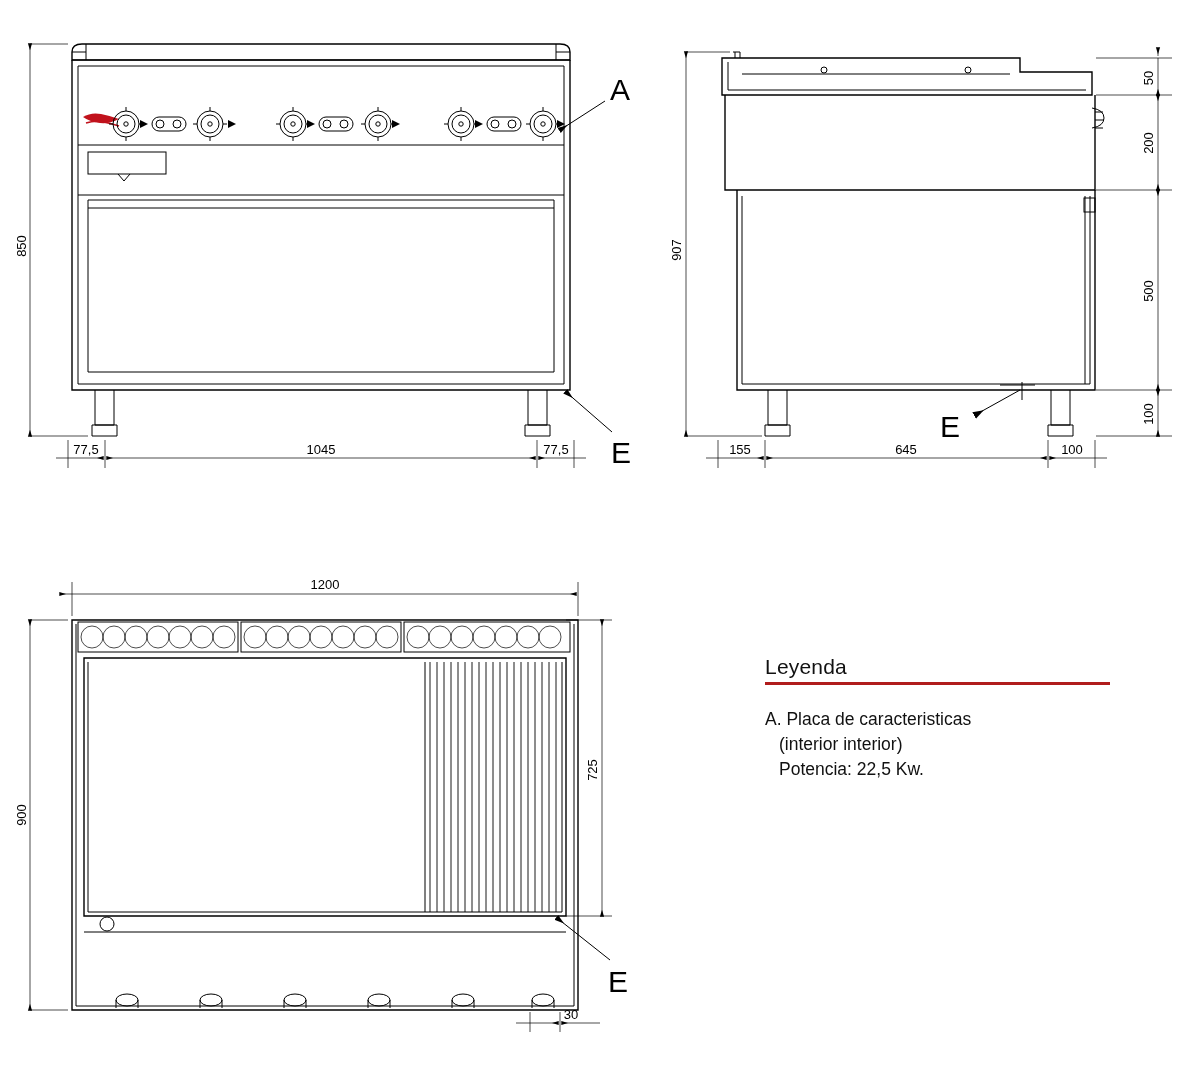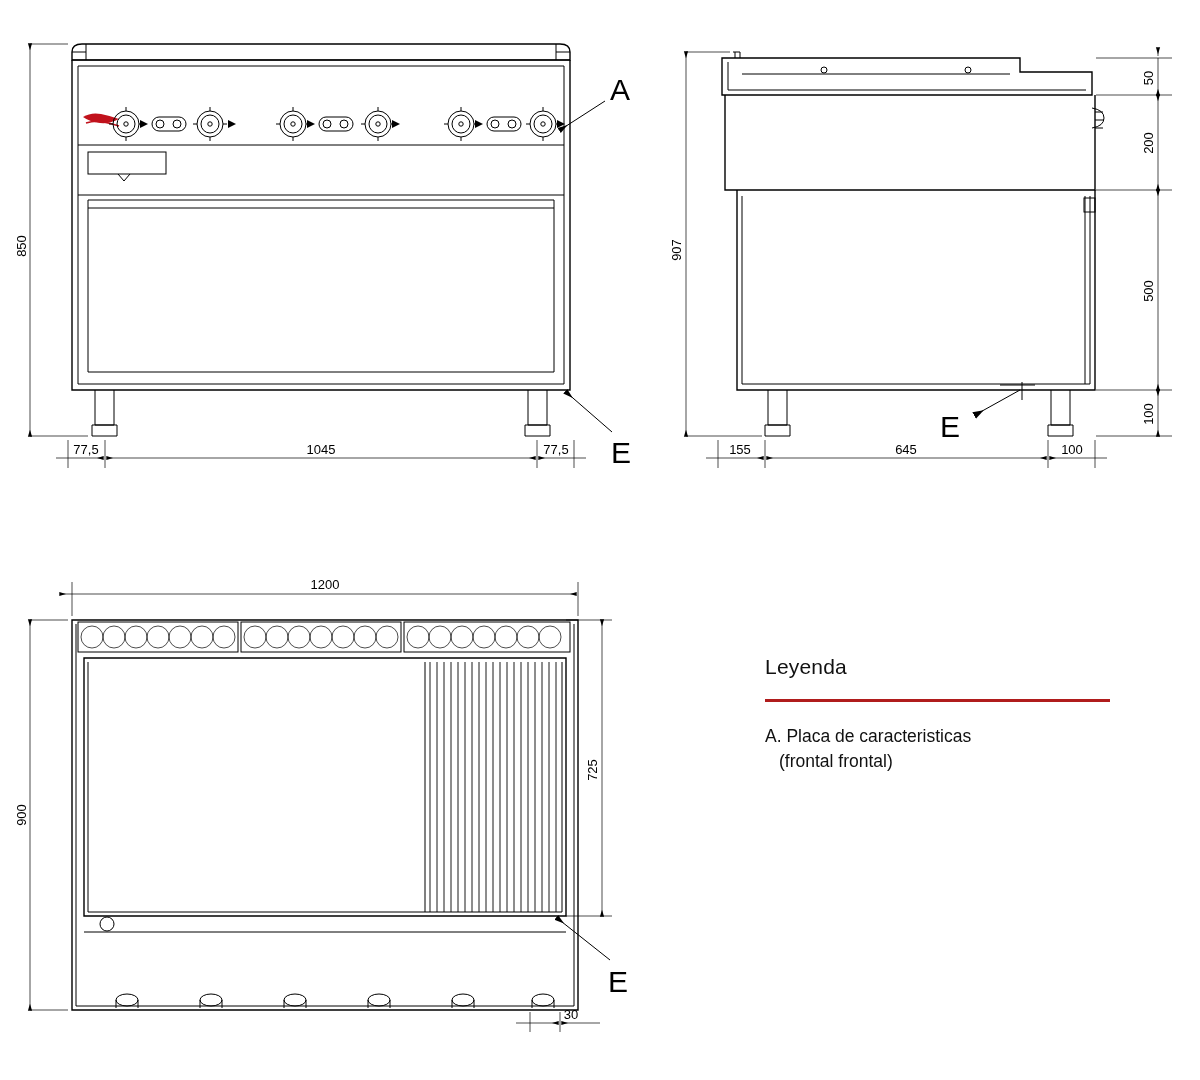--- a/index.html
+++ b/index.html
@@ -30,21 +30,21 @@
     position: absolute;
     left: 765px;
     top: 655px;
     width: 380px;
   }
   .legend-title {
     font-size: 21px;
     font-weight: 400;
     color: #111;
     letter-spacing: 0.2px;
-    padding-bottom: 20px;
+    padding-bottom: 3px;
   }
   .legend-rule {
     height: 2.5px;
     background: #b01c1c;
     width: 345px;
     margin-bottom: 22px;
   }
   .legend-line {
     font-size: 17.5px;
     line-height: 25px;
@@ -342,16 +342,17 @@
         <path class="ln thin" d="M557 918 L610 960" marker-start="url(#arrOut)"></path>
         <text class="callout" x="608" y="992">E</text>
       </g>
     </g>
   </svg>
 
   <div class="legend">
     <div class="legend-title">Leyenda</div>
     <div class="legend-rule"></div>
     <div class="legend-line">A. Placa de caracteristicas</div>
-    <div class="legend-line indent">(frontal frontal)</div>
+    <div class="legend-line indent">(interior interior)</div>
+    <div class="legend-line indent">Potencia: 22,5 Kw.</div>
   </div>
 
 </div>
 
 </body></html>

